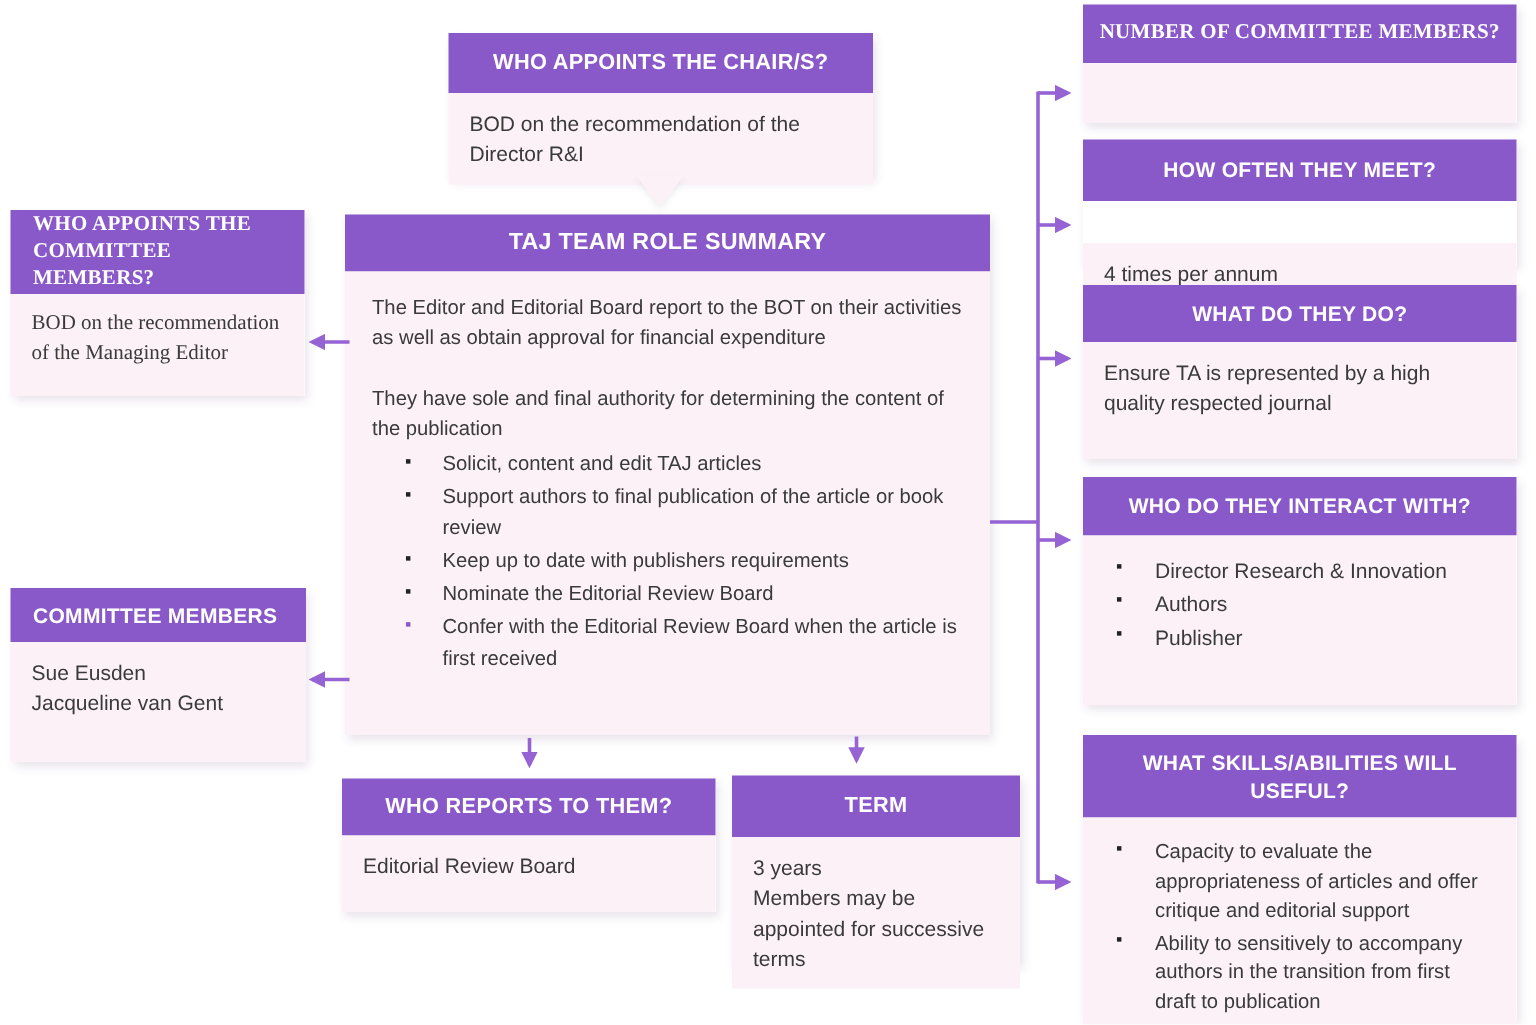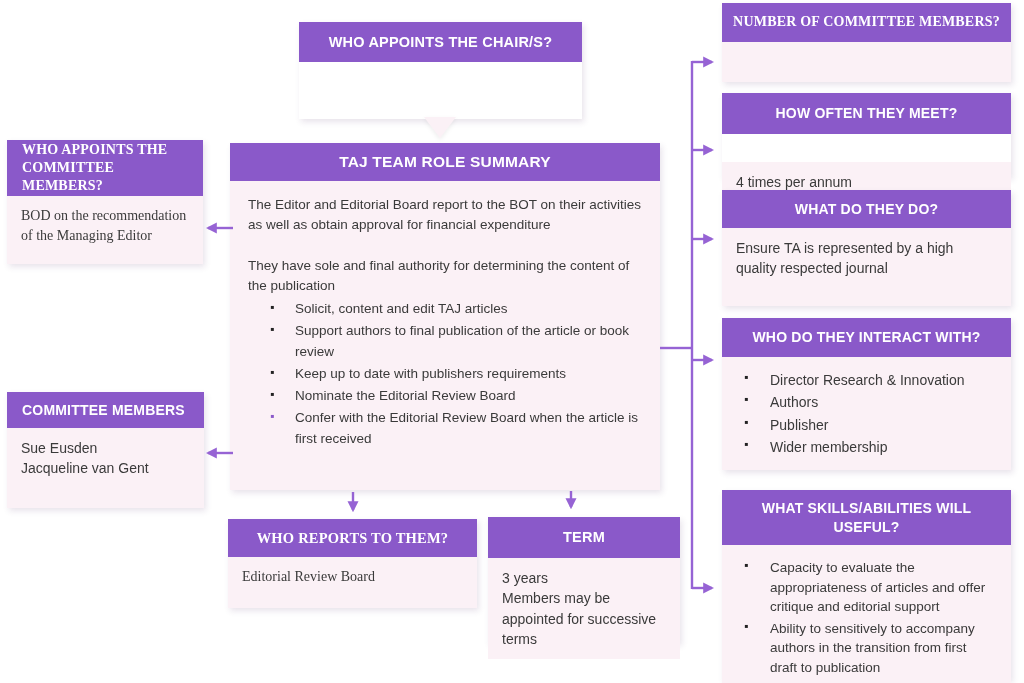--- a/index.html
+++ b/index.html
@@ -78,21 +78,21 @@
   }
   .main    { left: 230px; top: 143px; width: 430px; height: 347px; }
   .main .hdr { height: 38px; font-size: 15.5px; }
   .main .bdy { padding: 14px 18px; font-size: 13.5px; line-height: 1.5; }
 
   .left1   { left: 7px;   top: 140px; width: 196px; height: 124px; font-family: Liberation Serif, serif; }
   .left1 .hdr { height: 56px; font-size: 14px; }
   .left2   { left: 7px;   top: 392px; width: 197px; height: 116px; }
   .left2 .hdr { height: 36px; font-size: 14px; }
 
-  .reports { left: 228px; top: 519px; width: 249px; height: 89px; font-family: Liberation Serif, serif; }
+  .reports { left: 228px; top: 519px; width: 249px; height: 89px; }
   .reports .hdr { height: 38px; }
   .term    { left: 488px; top: 517px; width: 192px; height: 126px; }
   .term .hdr { height: 41px; }
 
   .rnumber   { left: 722px; top: 3px;   width: 289px; height: 79px; }
   .rnumber .hdr { height: 39px; font-size: 14px; font-family: Liberation Serif, serif; }
   .rmeet     { left: 722px; top: 93px;  width: 289px; height: 84px; gap: 28px; }
   .rmeet .hdr { height: 41px; font-size: 14px; }
   .rwhat     { left: 722px; top: 190px; width: 289px; height: 116px; }
   .rwhat .hdr { height: 38px; font-size: 14px; }
@@ -128,20 +128,21 @@
       <path d="M692 588 H712" marker-end="url(#arr)"></path>
       <path d="M233 228 H208" marker-end="url(#arr)"></path>
       <path d="M233 453 H208" marker-end="url(#arr)"></path>
       <path d="M353 492 V510" marker-end="url(#arr)"></path>
       <path d="M571 491 V507" marker-end="url(#arr)"></path>
     </g>
   </svg>
 
   <div class="box chair">
     <div class="hdr">WHO APPOINTS THE CHAIR/S?</div>
+    <div class="bdy">BOD on the recommendation of the Director R&amp;I</div>
   </div>
   <div class="tail"></div>
 
   <div class="box main">
     <div class="hdr">TAJ TEAM ROLE SUMMARY</div>
     <div class="bdy">
       <p>The Editor and Editorial Board report to the BOT on their activities as well as obtain approval for financial expenditure</p>
       <p class="tight">They have sole and final authority for determining the content of the publication</p>
       <ul class="sq">
         <li>Solicit, content and edit TAJ articles</li>
@@ -194,21 +195,20 @@
     <div class="bdy">Ensure TA is represented by a high quality respected journal</div>
   </div>
 
   <div class="box rinteract">
     <div class="hdr">WHO DO THEY INTERACT WITH?</div>
     <div class="bdy">
       <ul class="sq">
         <li>Director Research &amp; Innovation</li>
         <li>Authors</li>
         <li>Publisher</li>
-        <li>Wider membership</li>
       </ul>
     </div>
   </div>
 
   <div class="box rskills">
     <div class="hdr">WHAT SKILLS/ABILITIES WILL USEFUL?</div>
     <div class="bdy">
       <ul class="sq">
         <li>Capacity to evaluate the appropriateness of articles and offer critique and editorial support</li>
         <li>Ability to sensitively to accompany authors in the transition from first draft to publication</li>

